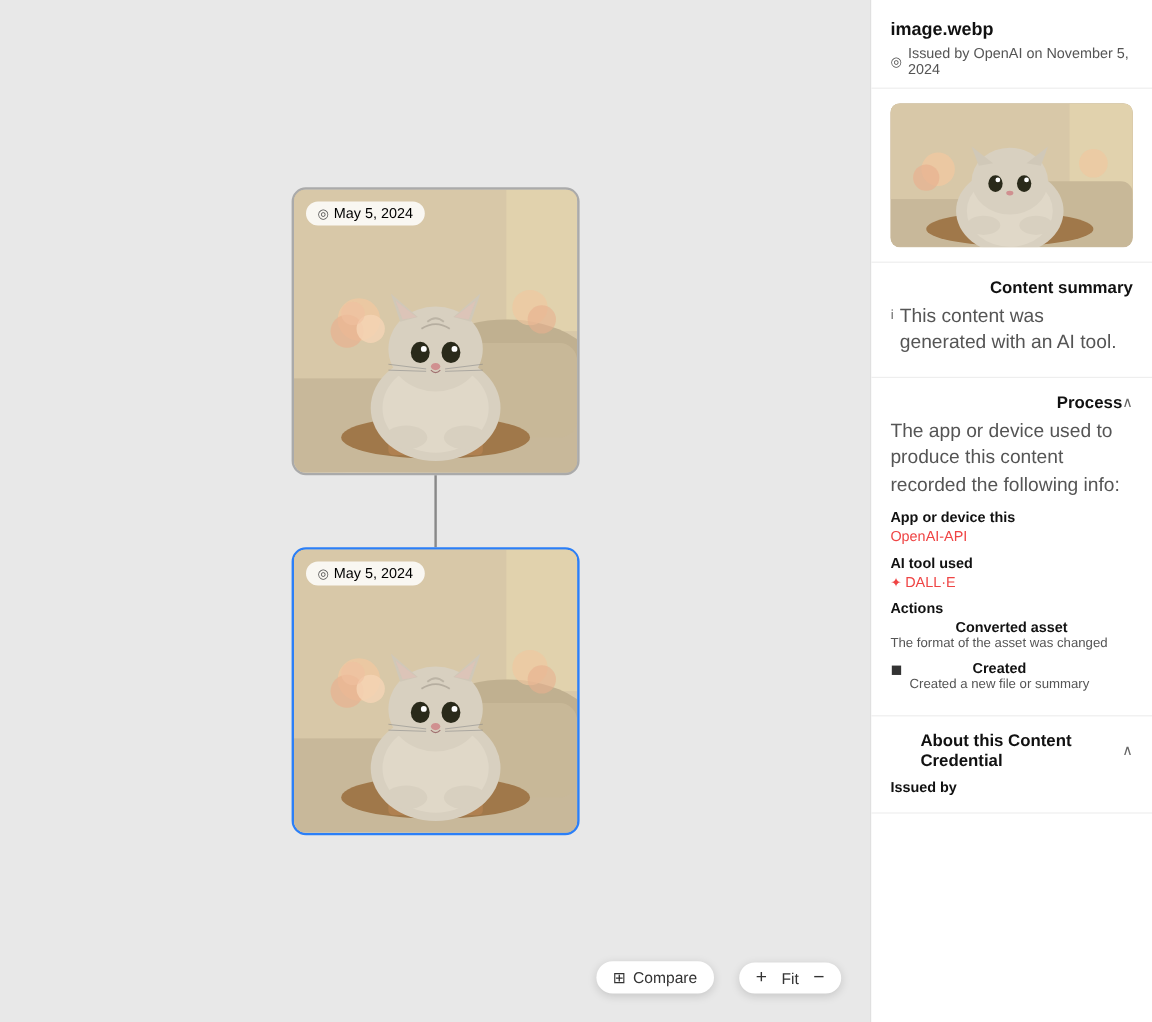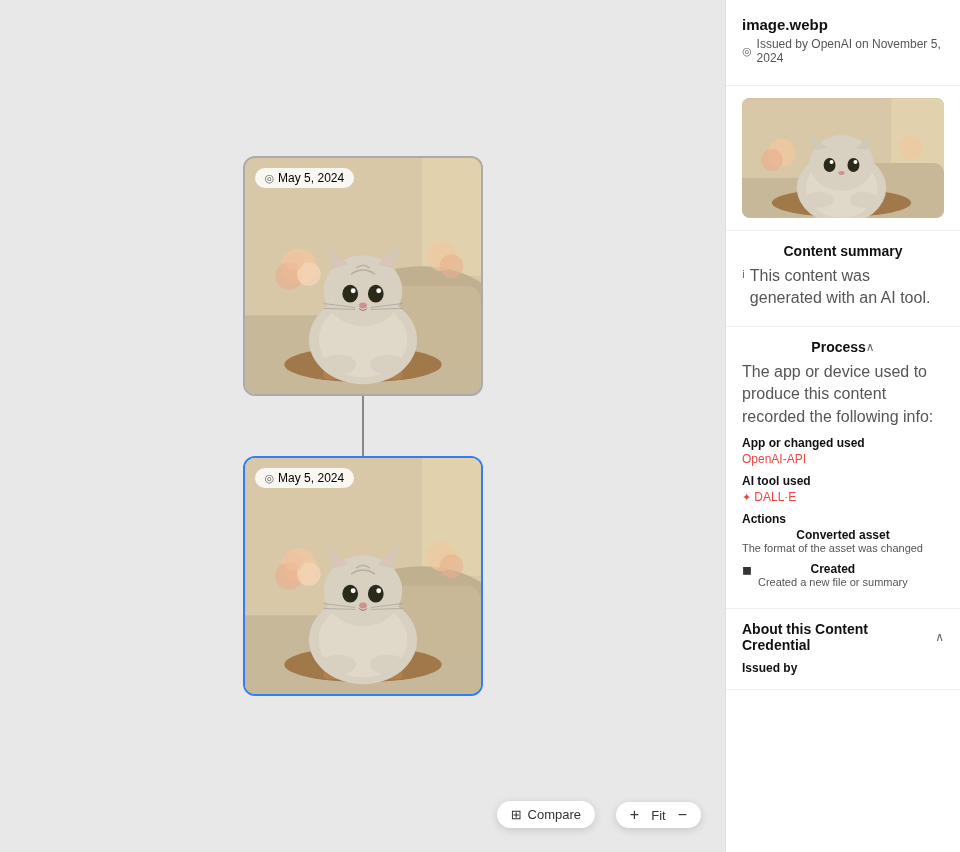--- a/index.html
+++ b/index.html
@@ -143,21 +143,21 @@
       border-left: 1px solid #e0e0e0;
       overflow-y: auto;
       display: flex;
       flex-direction: column;
     }
 
     .right-panel::-webkit-scrollbar { width: 4px; }
     .right-panel::-webkit-scrollbar-thumb { background: #ccc; border-radius: 2px; }
 
     .panel-header {
-      padding: 16px 16px 20px;
+      padding: 16px 16px 8px;
       border-bottom: 1px solid #eee;
     }
 
     .panel-title {
       font-size: 15px;
       font-weight: 600;
       color: #111;
     }
 
     .panel-subtitle {
@@ -192,22 +192,23 @@
     }
 
     .section {
       padding: 12px 16px;
       border-bottom: 1px solid #eee;
     }
 
     .section-header {
       display: flex;
       align-items: center;
-      justify-content: center;
+      justify-content: flex-end;
       margin-bottom: 6px;
+      margin-left: 25px;
     }
 
     .section-title {
       font-size: 14px;
       font-weight: 600;
       color: #111;
     }
 
     .section-body {
       font-size: 16px;
@@ -475,21 +476,21 @@
     </div>
   </div>
 
   <div class="section">
     <div class="section-header">
       <span class="section-title">Process</span>
       <span class="chevron">∧</span>
     </div>
     <div class="section-body">The app or device used to produce this content recorded the following info:</div>
 
-    <div class="field-label">App or changed used</div>
+    <div class="field-label">App or device this</div>
     <div class="field-value">OpenAI-API</div>
 
     <div class="field-label">AI tool used</div>
     <div class="field-value">
       <span style="font-size:11px;">✦ </span><span>DALL·E</span>
     </div>
 
     <div class="field-label">Actions</div>
 
     <div class="action-item">

